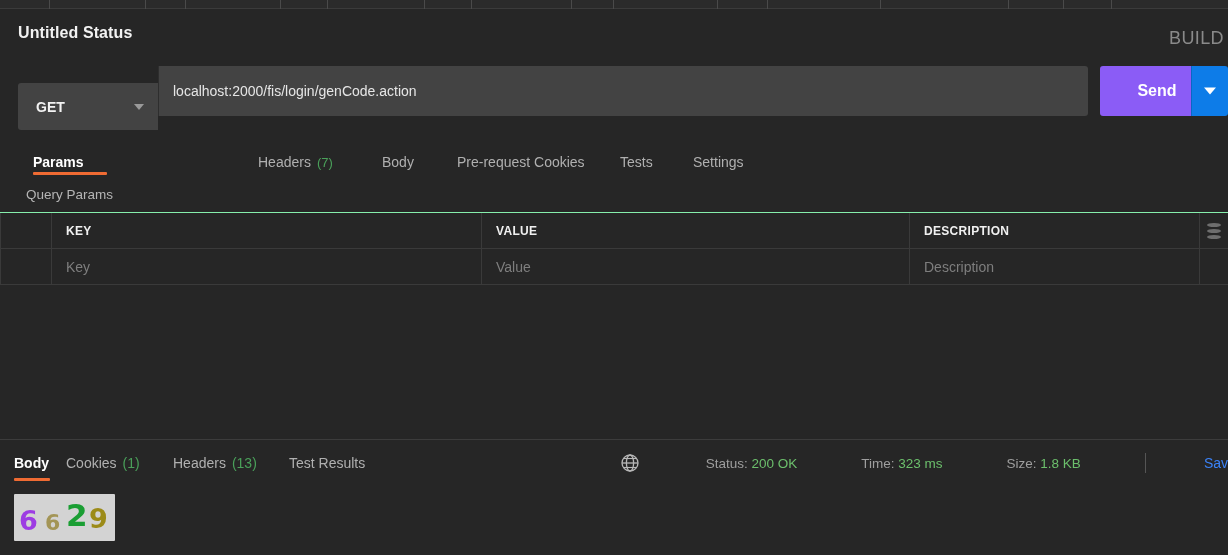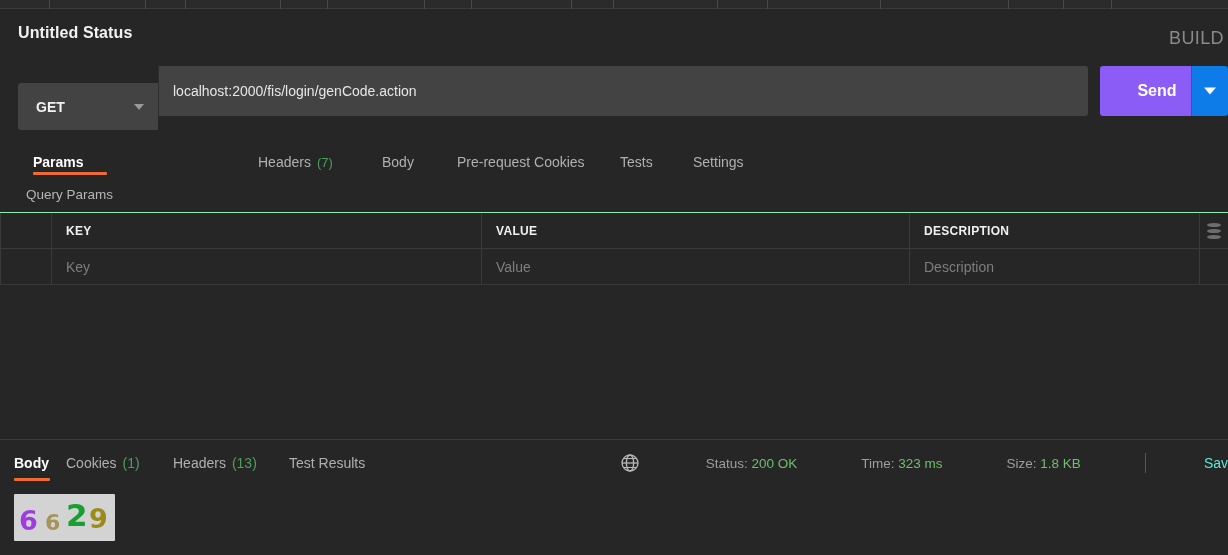--- a/index.html
+++ b/index.html
@@ -143,21 +143,21 @@
     height: 3px; background: #ef6b33; border-radius: 1px;
   }
   .status-wrap {
     position: absolute; right: 0px; top: 12px;
     display: flex; align-items: center; font-size: 13.5px; white-space: nowrap; gap: 44px;
   }
   .globe-icon { margin-right: 22px; display: flex; align-items: center; }
   .stat-item { margin-right: 20px; color: #9e9e9e; }
   .stat-item b { font-weight: normal; color: #6cbf6c; }
   .vdiv { width: 1px; height: 20px; background: #555; margin-right: 14px; }
-  .save-link { color: #5eead4; font-size: 14px; cursor: pointer; }
+  .save-link { color: #3b82f6; font-size: 14px; cursor: pointer; }
 
   
   .captcha-area { position: absolute; top: 490px; left: 0; width: 1228px; height: 65px; }
   .captcha {
     position: absolute; left: 14px; top: 4px;
     width: 101px; height: 47px; background: #d3d3d3; border-radius: 1px;
     overflow: hidden;
   }
   .cdigit { position: absolute; font-family: "DejaVu Sans", sans-serif; font-weight: bold; }
   .cd0 { left: 5px;  top: 11px; font-size: 27px; color: #9d3ce3; }

